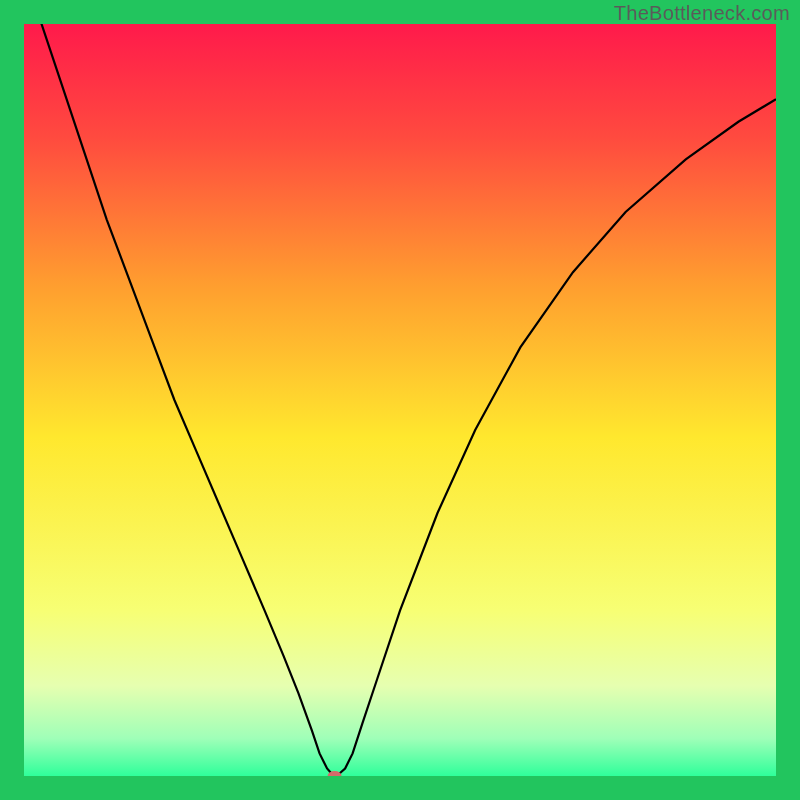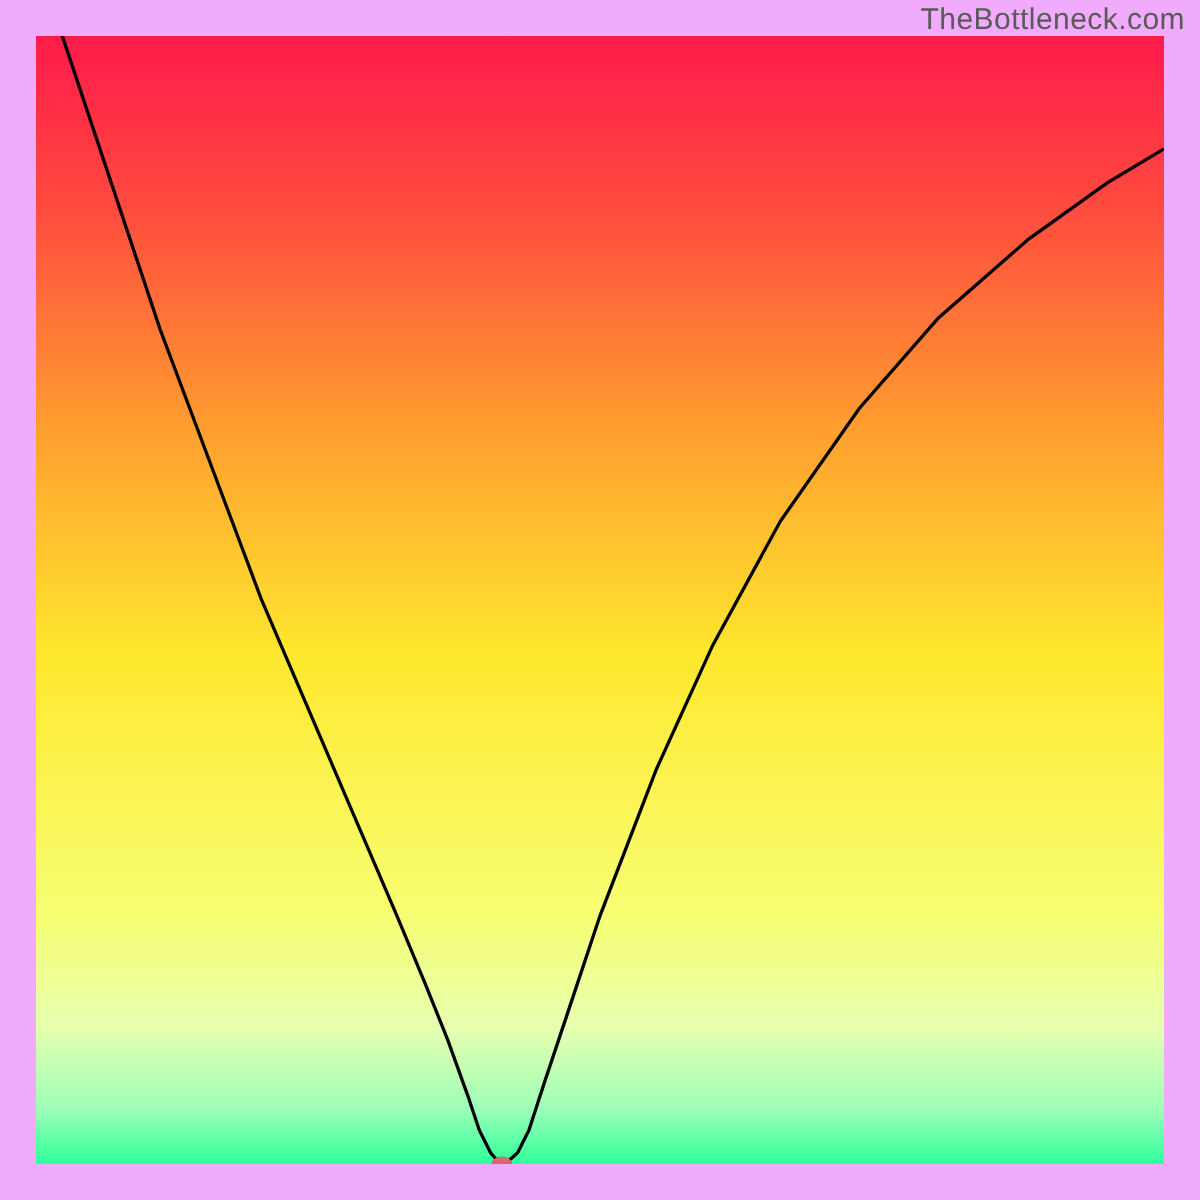--- a/index.html
+++ b/index.html
@@ -9,21 +9,21 @@
     height: 800px;
     background: #000000;
     overflow: hidden;
   }
   .frame {
     position: absolute;
     left: 0;
     top: 0;
     width: 800px;
     height: 800px;
-    background: #f0abfc;
+    background: #22c55e;
   }
   .plot-area {
     position: absolute;
     left: 24px;
     top: 24px;
     width: 752px;
     height: 752px;
   }
   .watermark {
     position: absolute;

